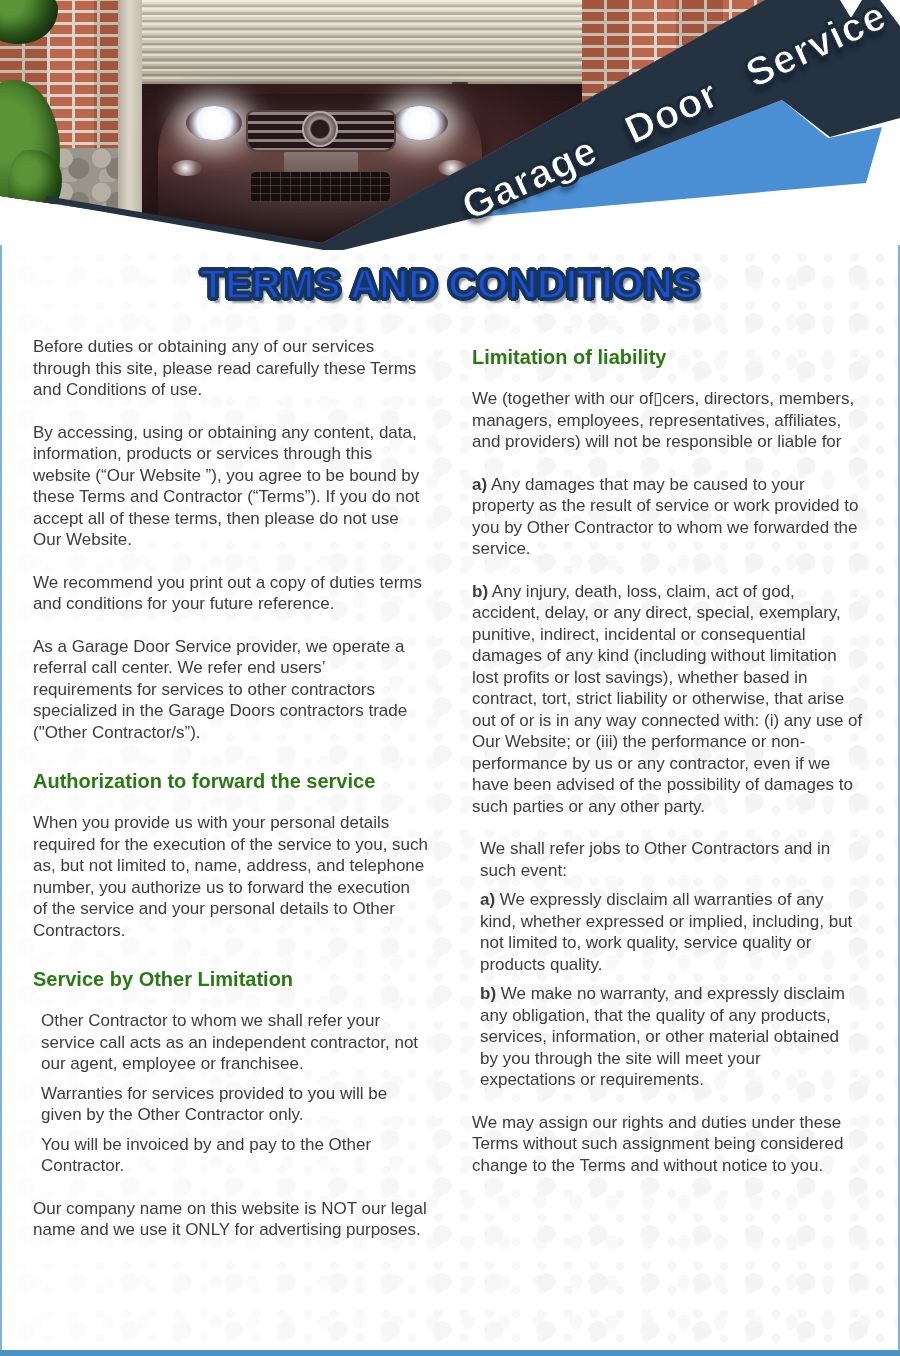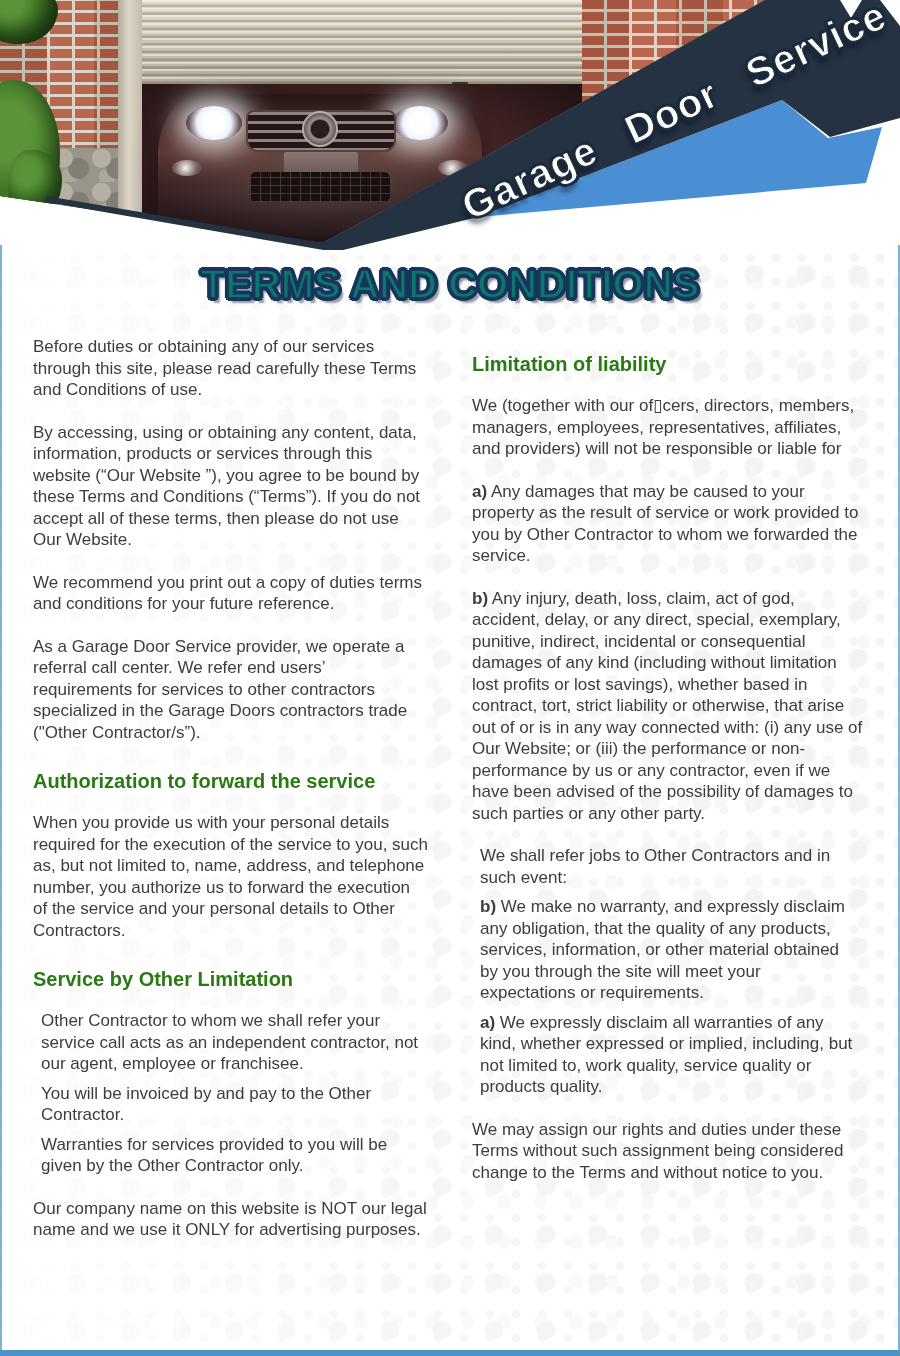--- a/index.html
+++ b/index.html
@@ -101,31 +101,31 @@
   .banner-title{
     position:absolute;left:455px;top:188px;z-index:4;transform:rotate(-25deg);transform-origin:0 0;
     font-size:40px;font-weight:bold;color:#fff;white-space:nowrap;letter-spacing:1px;word-spacing:24px;
     -webkit-text-stroke:1px #1b2a3a;
     text-shadow:-2px -2px 0 #1b2a3a,2px -2px 0 #1b2a3a,-2px 2px 0 #1b2a3a,2px 2px 0 #1b2a3a,
       -2px 0 0 #1b2a3a,2px 0 0 #1b2a3a,0 2px 0 #1b2a3a,0 -2px 0 #1b2a3a,-4px 6px 5px rgba(10,20,35,.6);}
 
   
   .page-title{
     position:relative;z-index:3;margin:12px 0 30px;text-align:center;
-    font-size:40px;line-height:44px;font-weight:800;color:#0f766e;letter-spacing:0;
+    font-size:40px;line-height:44px;font-weight:800;color:#1d4ed8;letter-spacing:0;
     -webkit-text-stroke:2px #17365c;
     text-shadow:-2px -2px 0 #17365c,2px -2px 0 #17365c,-2px 2px 0 #17365c,2px 2px 0 #17365c,
       -3px 0 0 #17365c,3px 0 0 #17365c,0 3px 0 #17365c,0 -3px 0 #17365c,4px 5px 2px rgba(110,122,136,.75);}
 
   
   .columns{position:relative;z-index:1;display:flex;gap:44px;padding:0 33px;}
   .col{flex:1;font-size:17px;line-height:21.5px;color:#3d3d3d;}
   .col p,.col .para{margin:0 0 21px;}
   .col h2{font-size:20px;line-height:24px;margin:26px 0 19px;color:#2a7a14;font-weight:bold;}
-  .col h2.first{margin-top:16px;}
+  .col h2.first{margin-top:9px;}
   .para div{margin:8px;}
   b.mk{font-weight:bold;}
 </style>
 </head>
 <body>
 
 <div class="page">
 
   <div class="header">
     <div class="photo">
@@ -159,47 +159,47 @@
   </div>
 
   <h1 class="page-title">TERMS AND CONDITIONS</h1>
 
   <div class="dots"></div>
 
   <div class="columns">
 
     <section class="col">
       <p>Before duties or obtaining any of our services through this site, please read carefully these Terms and Conditions of use.</p>
-      <p>By accessing, using or obtaining any content, data, information, products or services through this website (“Our Website ”), you agree to be bound by these Terms and Conditions (“Terms”). If you do not accept all of these terms, then please do not use Our Website.</p>
+      <p>By accessing, using or obtaining any content, data, information, products or services through this website (“Our Website ”), you agree to be bound by these Terms and Contractor (“Terms”). If you do not accept all of these terms, then please do not use Our Website.</p>
       <p>We recommend you print out a copy of duties terms and conditions for your future reference.</p>
 
       <p>As a Garage Door Service provider, we operate a referral call center. We refer end users’ requirements for services to other contractors specialized in the Garage Doors contractors trade ("Other Contractor/s”).</p>
 
       <h2>Authorization to forward the service</h2>
       <p>When you provide us with your personal details required for the execution of the service to you, such as, but not limited to, name, address, and telephone number, you authorize us to forward the execution of the service and your personal details to Other Contractors.</p>
 
       <h2>Service by Other Limitation</h2>
       <div class="para">
         <div>Other Contractor to whom we shall refer your service call acts as an independent contractor, not our agent, employee or franchisee.</div>
+        <div>Warranties for services provided to you will be given by the Other Contractor only.</div>
         <div>You will be invoiced by and pay to the Other Contractor.</div>
-        <div>Warranties for services provided to you will be given by the Other Contractor only.</div>
       </div>
       <p>Our company name on this website is NOT our legal name and we use it ONLY for advertising purposes.</p>
     </section>
 
     <section class="col">
       <h2 class="first">Limitation of liability</h2>
       <p>We (together with our of▯cers, directors, members, managers, employees, representatives, affiliates, and providers) will not be responsible or liable for</p>
       <p><b class="mk">a)</b><span> Any damages that may be caused to your property as the result of service or work provided to you by Other Contractor to whom we forwarded the service.</span></p>
       <p><b class="mk">b)</b><span> Any injury, death, loss, claim, act of god, accident, delay, or any direct, special, exemplary, punitive, indirect, incidental or consequential damages of any kind (including without limitation lost profits or lost savings), whether based in contract, tort, strict liability or otherwise, that arise out of or is in any way connected with: (i) any use of Our Website; or (iii) the performance or non-performance by us or any contractor, even if we have been advised of the possibility of damages to such parties or any other party.</span></p>
 
       <div class="para">
         <div><span>We shall refer jobs to Other Contractors and in such event:</span></div>
+        <div><b class="mk">a)</b><span> We expressly disclaim all warranties of any kind, whether expressed or implied, including, but not limited to, work quality, service quality or products quality.</span></div>
         <div><b class="mk">b)</b><span> We make no warranty, and expressly disclaim any obligation, that the quality of any products, services, information, or other material obtained by you through the site will meet your expectations or requirements.</span></div>
-        <div><b class="mk">a)</b><span> We expressly disclaim all warranties of any kind, whether expressed or implied, including, but not limited to, work quality, service quality or products quality.</span></div>
       </div>
 
       <p>We may assign our rights and duties under these Terms without such assignment being considered change to the Terms and without notice to you.</p>
     </section>
 
   </div>
 
   <div class="edge l"></div>
   <div class="edge r"></div>
   <div class="footer-bar"></div>

